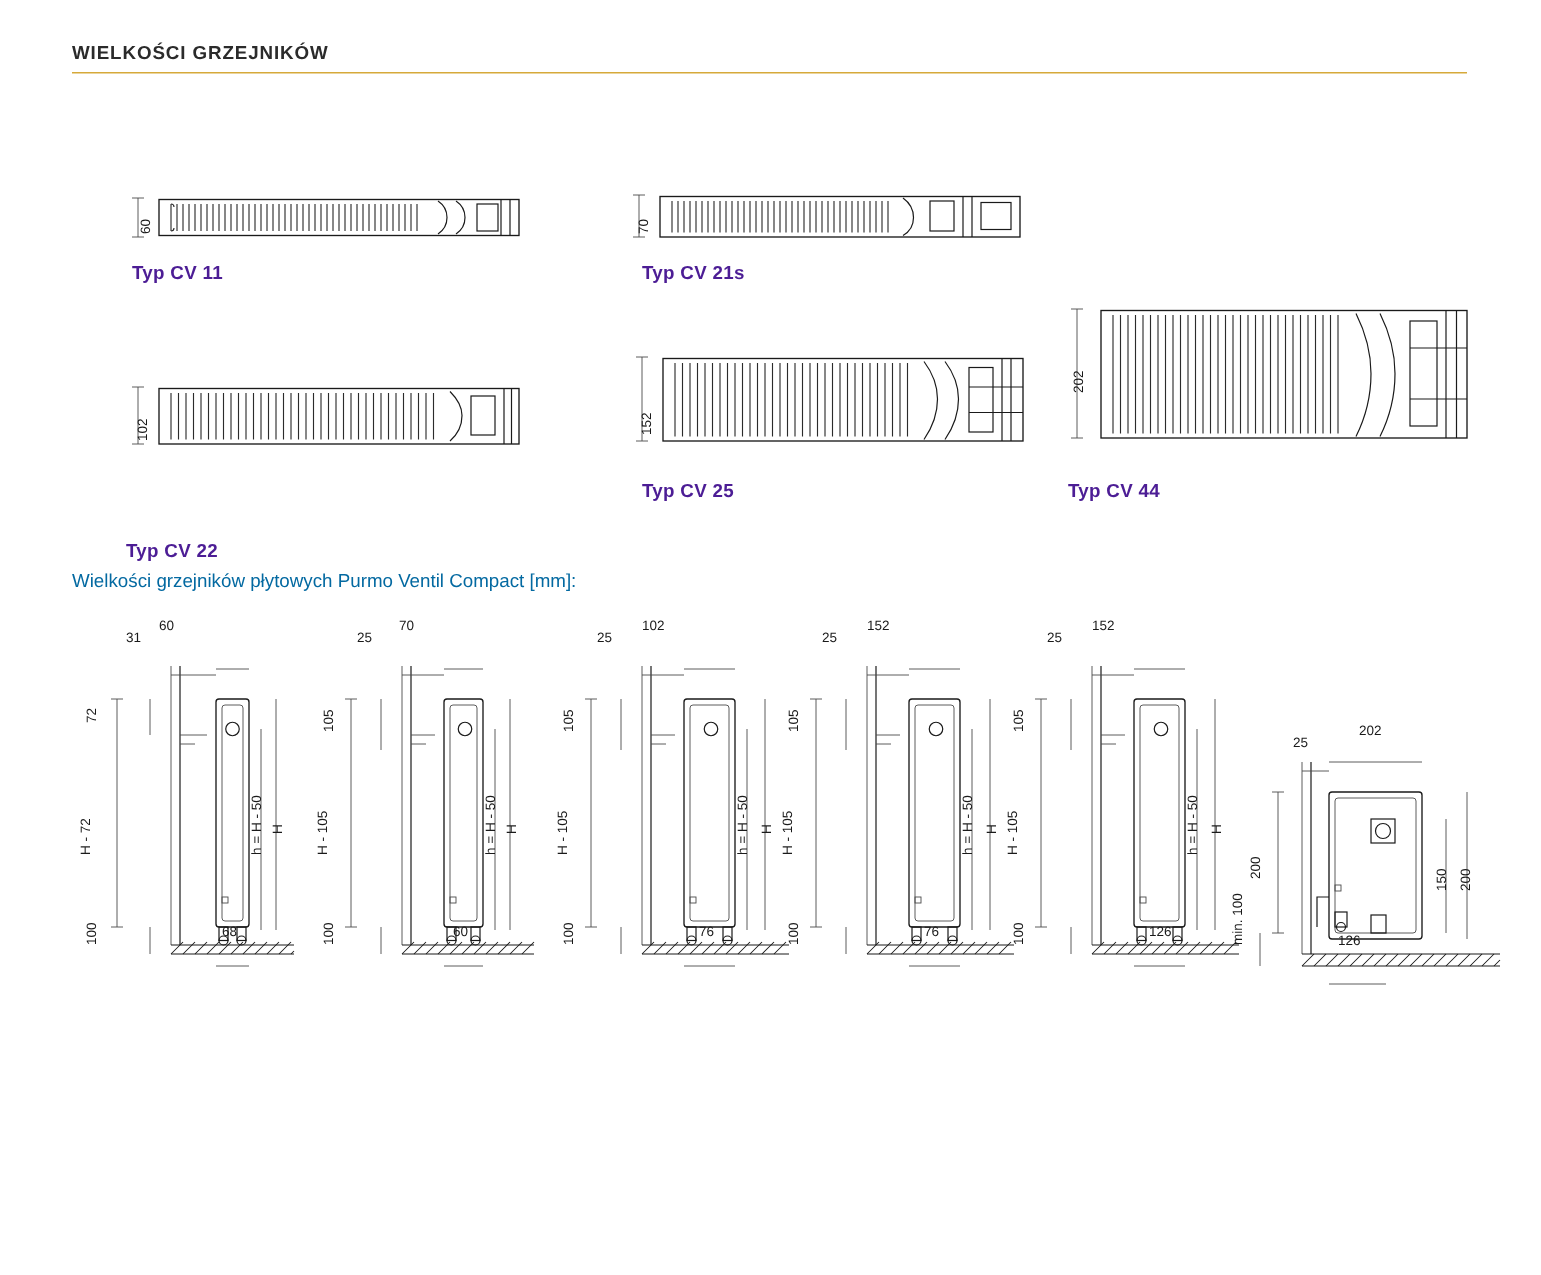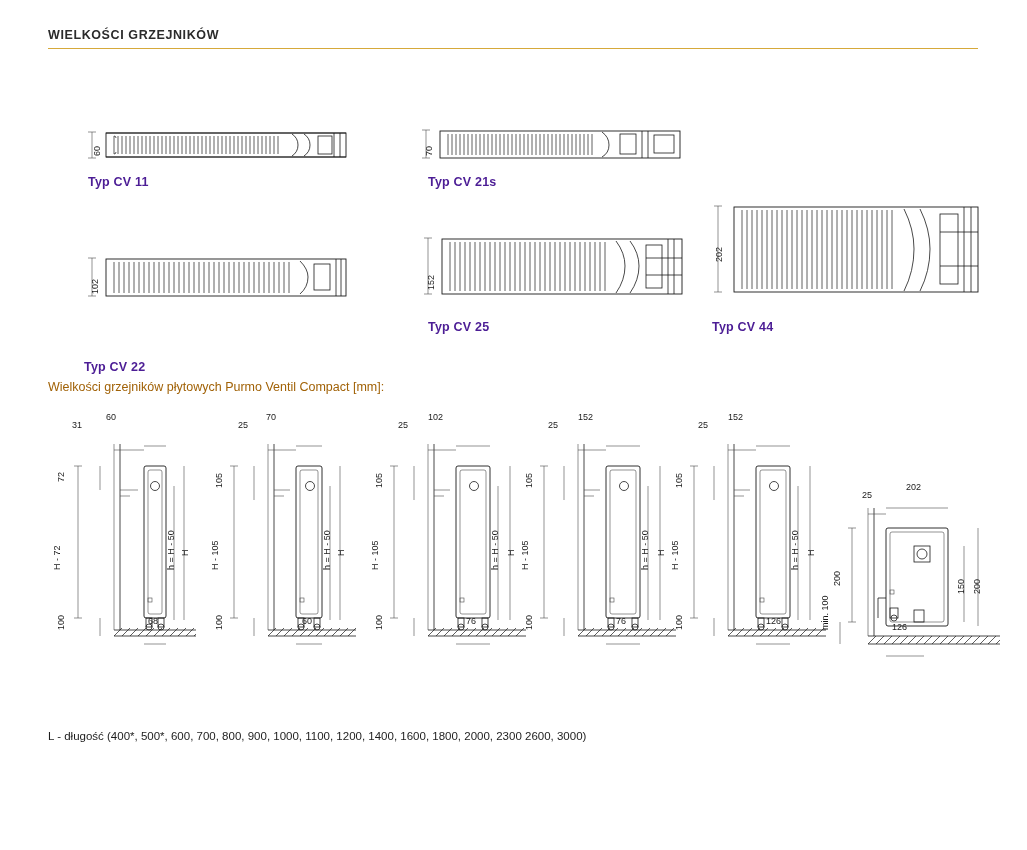--- a/index.html
+++ b/index.html
@@ -23,21 +23,21 @@
     background: #d6a93a;
   }
 
   
   .type-label {
     position: absolute; font-size: 12.5px; font-weight: 700; color: #4c1d95;
     letter-spacing: .2px; white-space: nowrap;
   }
   .section-sub {
     position: absolute; left: 48px; top: 380px;
-    font-size: 12.5px; color: #a16207; font-weight: 500;
+    font-size: 12.5px; color: #0369a1; font-weight: 500;
   }
 
   
   .dwg { position: absolute; }
   .dim-txt {
     position: absolute; font-size: 9px; color: #1a1a1a;
     font-family: "Liberation Sans", sans-serif; white-space: nowrap;
   }
   .dim-txt.rot { transform: rotate(-90deg); transform-origin: left top; }
 
@@ -230,21 +230,21 @@
       <line class="ln-thin" x1="26" y1="36" x2="34" y2="36"></line>
       <line class="ln-thin" x1="26" y1="188" x2="34" y2="188"></line>
       <line class="ln-thin" x1="52" y1="36" x2="52" y2="60"></line>
       <line class="ln-thin" x1="52" y1="188" x2="52" y2="206"></line>
 
       <line class="ln-thin" x1="126" y1="56" x2="126" y2="190"></line>
       <line class="ln-thin" x1="136" y1="36" x2="136" y2="190"></line>
 
       <line class="ln-thin" x1="96" y1="214" x2="118" y2="214"></line>
     </svg>
-    <div class="dim-txt" style="left:24px; top:-10px;">31</div>
+    <div class="dim-txt" style="left:36px; top:-10px;">31</div>
     <div class="dim-txt" style="left:58px; top:-18px;">60</div>
     <div class="dim-txt rot" style="left:8px; top:52px;">72</div>
     <div class="dim-txt rot" style="left:4px; top:140px;">H - 72</div>
     <div class="dim-txt rot" style="left:8px; top:200px;">100</div>
     <div class="dim-txt rot" style="left:118px; top:140px;">h = H - 50</div>
     <div class="dim-txt rot" style="left:132px; top:126px;">H</div>
     <div class="dim-txt" style="left:100px; top:186px;">68</div>
   </div>
 
   <div class="dwg" style="left:208px; top:430px;">
@@ -455,16 +455,15 @@
     <div class="dim-txt" style="left:34px; top:-8px;">25</div>
     <div class="dim-txt" style="left:78px; top:-16px;">202</div>
     <div class="dim-txt rot" style="left:4px; top:88px;">200</div>
     <div class="dim-txt rot" style="left:-8px; top:132px;">min. 100</div>
     <div class="dim-txt rot" style="left:128px; top:96px;">150</div>
     <div class="dim-txt rot" style="left:144px; top:96px;">200</div>
     <div class="dim-txt" style="left:64px; top:124px;">126</div>
   </div>
 
   <div class="notes">
-    <p>L - długość (400*, 500*, 600, 700, 800, 900, 1000, 1100, 1200, 1400, 1600, 1800, 2000, 2300  2600, 3000)</p>
   </div>
 
 </div>
 
 </body></html>

